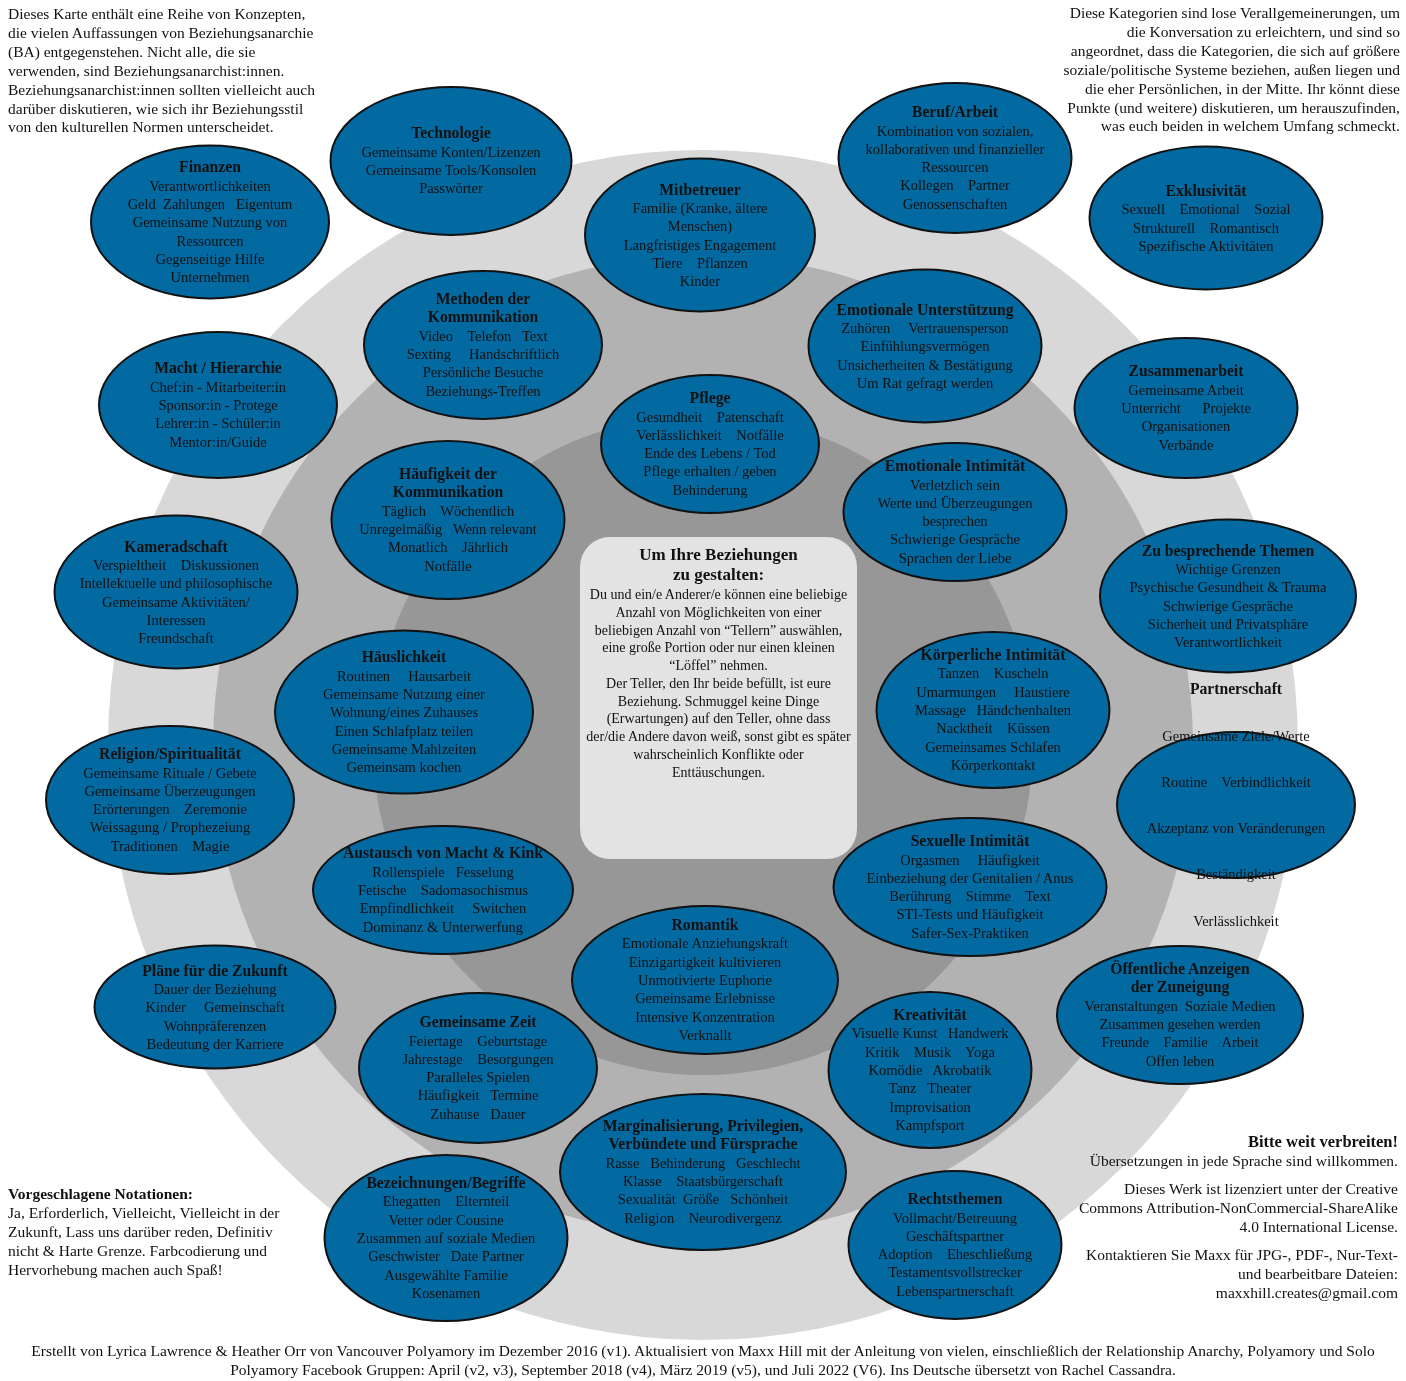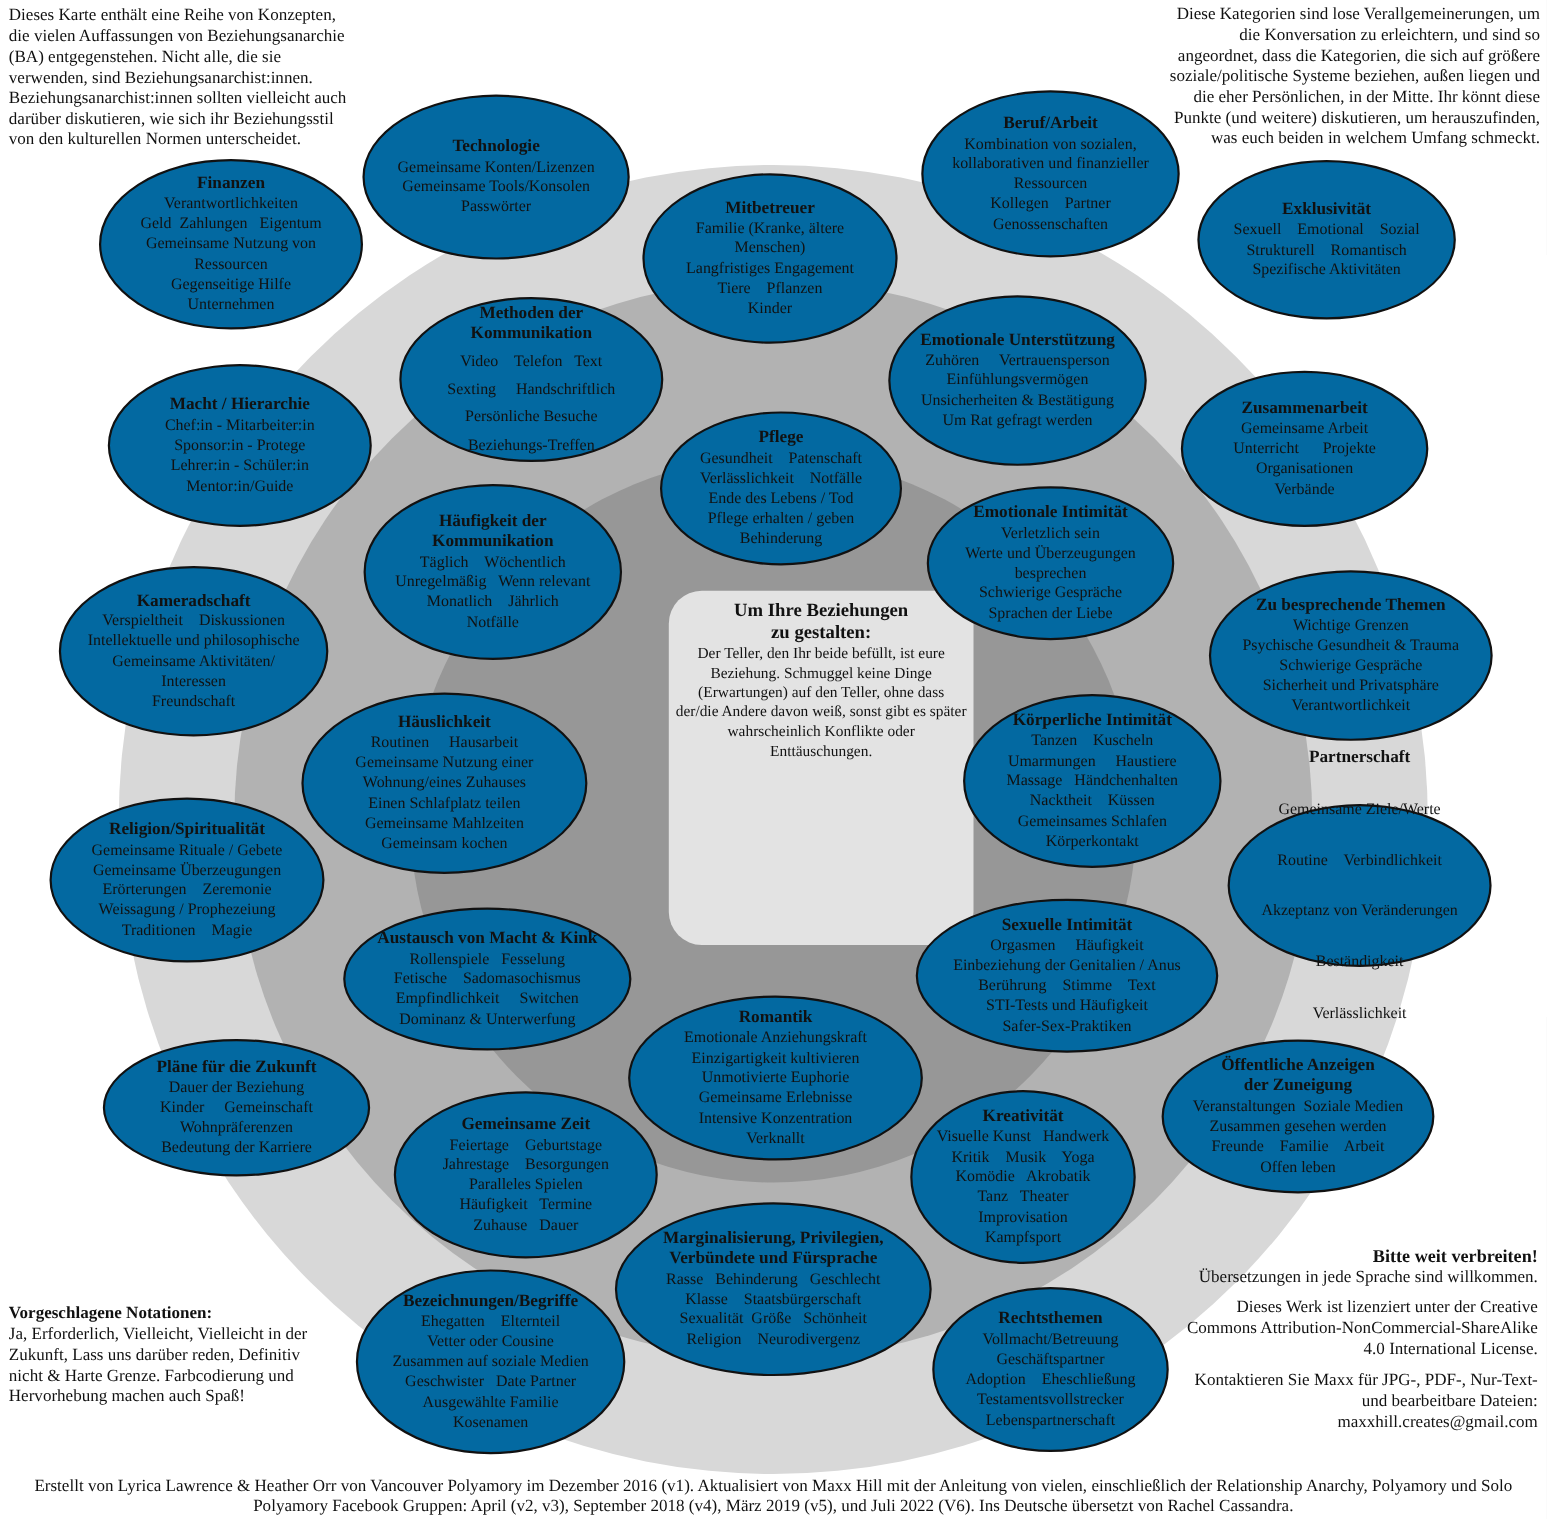--- a/index.html
+++ b/index.html
@@ -40,21 +40,21 @@
     text-align:center;font-size:14.5px;line-height:1.26;
     padding:4px 10px;box-sizing:border-box;z-index:4;
   }
   .e-title{font-weight:bold;white-space:pre-line;font-size:1.08em;line-height:1.18;}
   .e-line{white-space:pre-wrap;}
 
   #center-block{
     position:absolute;left:580px;top:537px;width:277px;height:322px;
     background:var(--center_bg);border-radius:30px;z-index:3;
     display:flex;flex-direction:column;justify-content:flex-start;align-items:center;
-    text-align:center;box-sizing:border-box;padding:8px 6px;margin-left:28px;
+    text-align:center;box-sizing:border-box;padding:8px 6px;
   }
   #center-heading{font-weight:bold;font-size:17px;line-height:1.15;white-space:pre-line;margin-bottom:2px;}
   #center-body{font-size:14px;line-height:1.27;}
   #center-body .p{margin:0;}
 
   #footer{
     position:absolute;left:0;top:1342px;width:100%;z-index:6;
     text-align:center;font-size:15.5px;line-height:1.22;
   }
   #footer .inner{margin:0 auto;max-width:1390px;}
@@ -82,20 +82,21 @@
         <div class="p">Übersetzungen in jede Sprache sind willkommen.</div>
         <div class="p">Dieses Werk ist lizenziert unter der Creative Commons Attribution-NonCommercial-ShareAlike 4.0 International License.</div>
         <div class="p">Kontaktieren Sie Maxx für JPG-, PDF-, Nur-Text- und bearbeitbare Dateien: maxxhill.creates@gmail.com</div>
       </div>
   </div>
 
   <div id="center-block">
     <div id="center-heading">Um Ihre Beziehungen
 zu gestalten:</div>
     <div id="center-body">
+        <div class="p">Du und ein/e Anderer/e können eine beliebige Anzahl von Möglichkeiten von einer beliebigen Anzahl von “Tellern” auswählen, eine große Portion oder nur einen kleinen “Löffel” nehmen.</div>
         <div class="p">Der Teller, den Ihr beide befüllt, ist eure Beziehung. Schmuggel keine Dinge (Erwartungen) auf den Teller, ohne dass der/die Andere davon weiß, sonst gibt es später wahrscheinlich Konflikte oder Enttäuschungen.</div>
       </div>
   </div>
 
   <div id="map">
       <div class="ellipse" style="left: 210px; top: 222px; width: 240px; height: 155px;">
         <div class="e-title">Finanzen</div>
         <div class="e-line">Verantwortlichkeiten</div>
         <div class="e-line">Geld  Zahlungen   Eigentum</div>
         <div class="e-line">Gemeinsame Nutzung von</div>
@@ -131,21 +132,21 @@
         <div class="e-line">Strukturell    Romantisch</div>
         <div class="e-line">Spezifische Aktivitäten</div>
       </div>
       <div class="ellipse" style="left: 218px; top: 405px; width: 240px; height: 148px;">
         <div class="e-title">Macht / Hierarchie</div>
         <div class="e-line">Chef:in - Mitarbeiter:in</div>
         <div class="e-line">Sponsor:in - Protege</div>
         <div class="e-line">Lehrer:in - Schüler:in</div>
         <div class="e-line">Mentor:in/Guide</div>
       </div>
-      <div class="ellipse" style="left: 483px; top: 345px; width: 240px; height: 150px; justify-content: space-between;">
+      <div class="ellipse" style="left: 483px; top: 345px; width: 240px; height: 150px;">
         <div class="e-title">Methoden der
 Kommunikation</div>
         <div class="e-line">Video    Telefon   Text</div>
         <div class="e-line">Sexting     Handschriftlich</div>
         <div class="e-line">Persönliche Besuche</div>
         <div class="e-line">Beziehungs-Treffen</div>
       </div>
       <div class="ellipse" style="left: 925px; top: 346px; width: 235px; height: 155px;">
         <div class="e-title">Emotionale Unterstützung</div>
         <div class="e-line">Zuhören     Vertrauensperson</div>

